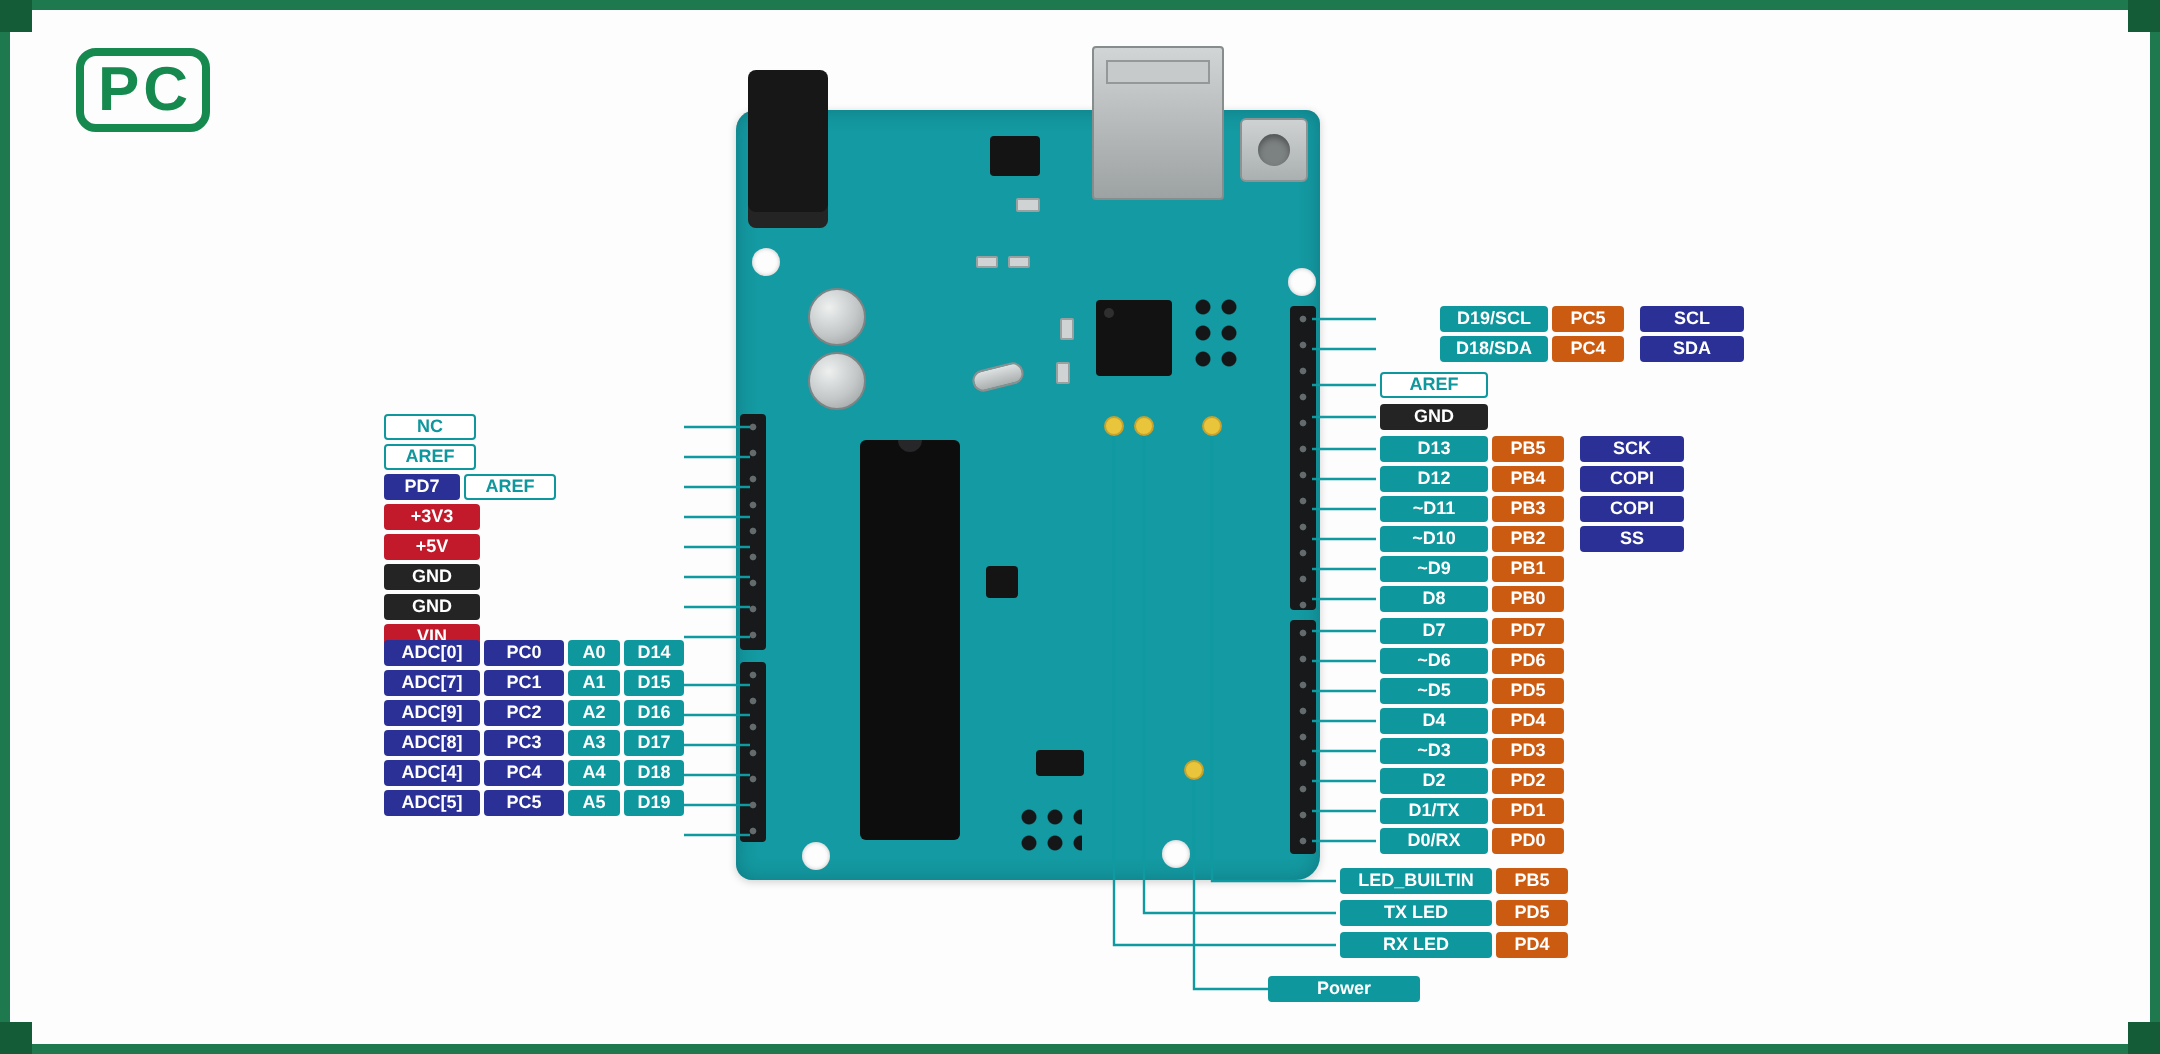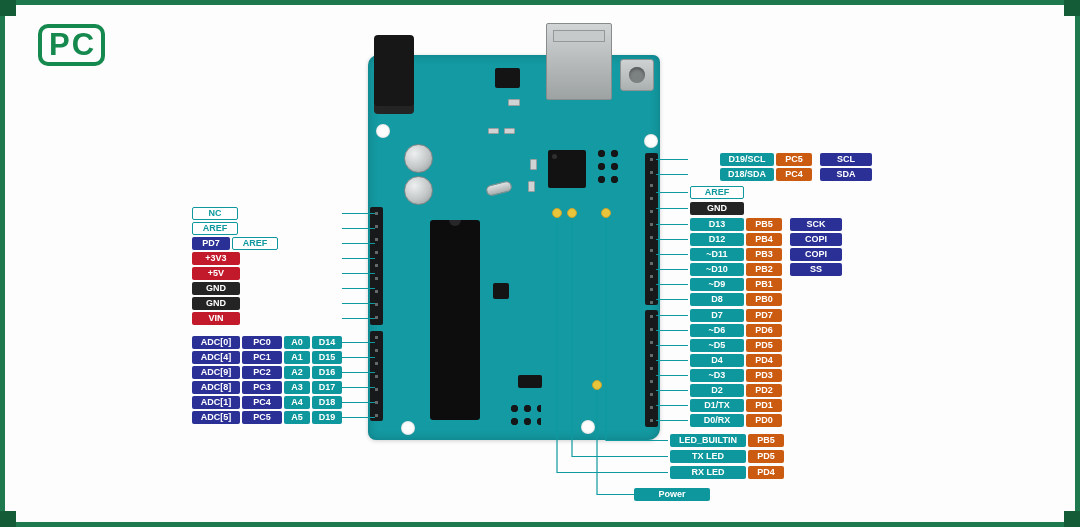--- a/index.html
+++ b/index.html
@@ -48,21 +48,21 @@
   .pin{display:inline-block;height:13px;line-height:13px;font-size:9px;font-weight:bold;color:#fff;text-align:center;border-radius:2px;box-sizing:border-box;white-space:nowrap;overflow:hidden;}
   .pin.teal{background:var(--c-teal,#0E979D);}
   .pin.orange{background:var(--c-orange,#CC5B12);}
   .pin.blue{background:var(--c-blue,#2A3095);}
   .pin.red{background:var(--c-red,#C21A2B);}
   .pin.black{background:var(--c-black,#242424);}
   .pin.outline{background:#fff;border:1px solid var(--c-teal,#0E979D);color:var(--c-teal,#0E979D);line-height:11px;}
 
   #g-left-ref{left:192px;top:207px;width:150px;}
   #g-left-power{left:192px;top:252px;width:150px;}
-  #g-left-analog{left:192px;top:336px;width:180px;}
+  #g-left-analog{left:192px;top:320px;width:180px;}
   #g-left-ref .pin-row,#g-left-power .pin-row{justify-content:flex-start;}
   #g-left-ref .pin{width:46px;}
   #g-left-ref .pin.blue{width:38px;}
   #g-left-power .pin{width:48px;}
   #g-left-analog .pin:nth-child(1){width:48px;}
   #g-left-analog .pin:nth-child(2){width:40px;}
   #g-left-analog .pin:nth-child(3){width:26px;}
   #g-left-analog .pin:nth-child(4){width:30px;}
 
   #g-right-i2c{left:720px;top:153px;}
@@ -158,39 +158,39 @@
       </div>
     </div>
   <div class="pin-group" id="g-left-analog">
       <div class="pin-row">
         <span class="pin blue">ADC[0]</span>
         <span class="pin blue">PC0</span>
         <span class="pin teal">A0</span>
         <span class="pin teal">D14</span>
       </div>
       <div class="pin-row">
-        <span class="pin blue">ADC[4]</span>
+        <span class="pin blue">ADC[7]</span>
         <span class="pin blue">PC1</span>
         <span class="pin teal">A1</span>
         <span class="pin teal">D15</span>
       </div>
       <div class="pin-row">
         <span class="pin blue">ADC[9]</span>
         <span class="pin blue">PC2</span>
         <span class="pin teal">A2</span>
         <span class="pin teal">D16</span>
       </div>
       <div class="pin-row">
         <span class="pin blue">ADC[8]</span>
         <span class="pin blue">PC3</span>
         <span class="pin teal">A3</span>
         <span class="pin teal">D17</span>
       </div>
       <div class="pin-row">
-        <span class="pin blue">ADC[1]</span>
+        <span class="pin blue">ADC[4]</span>
         <span class="pin blue">PC4</span>
         <span class="pin teal">A4</span>
         <span class="pin teal">D18</span>
       </div>
       <div class="pin-row">
         <span class="pin blue">ADC[5]</span>
         <span class="pin blue">PC5</span>
         <span class="pin teal">A5</span>
         <span class="pin teal">D19</span>
       </div>

